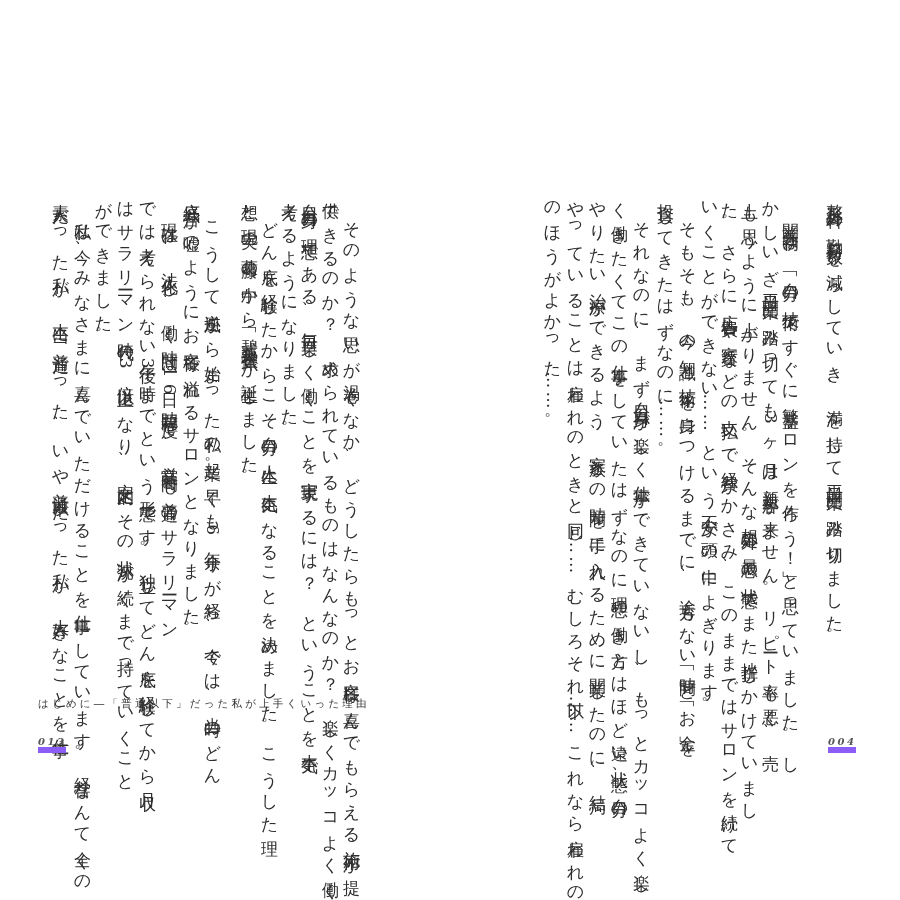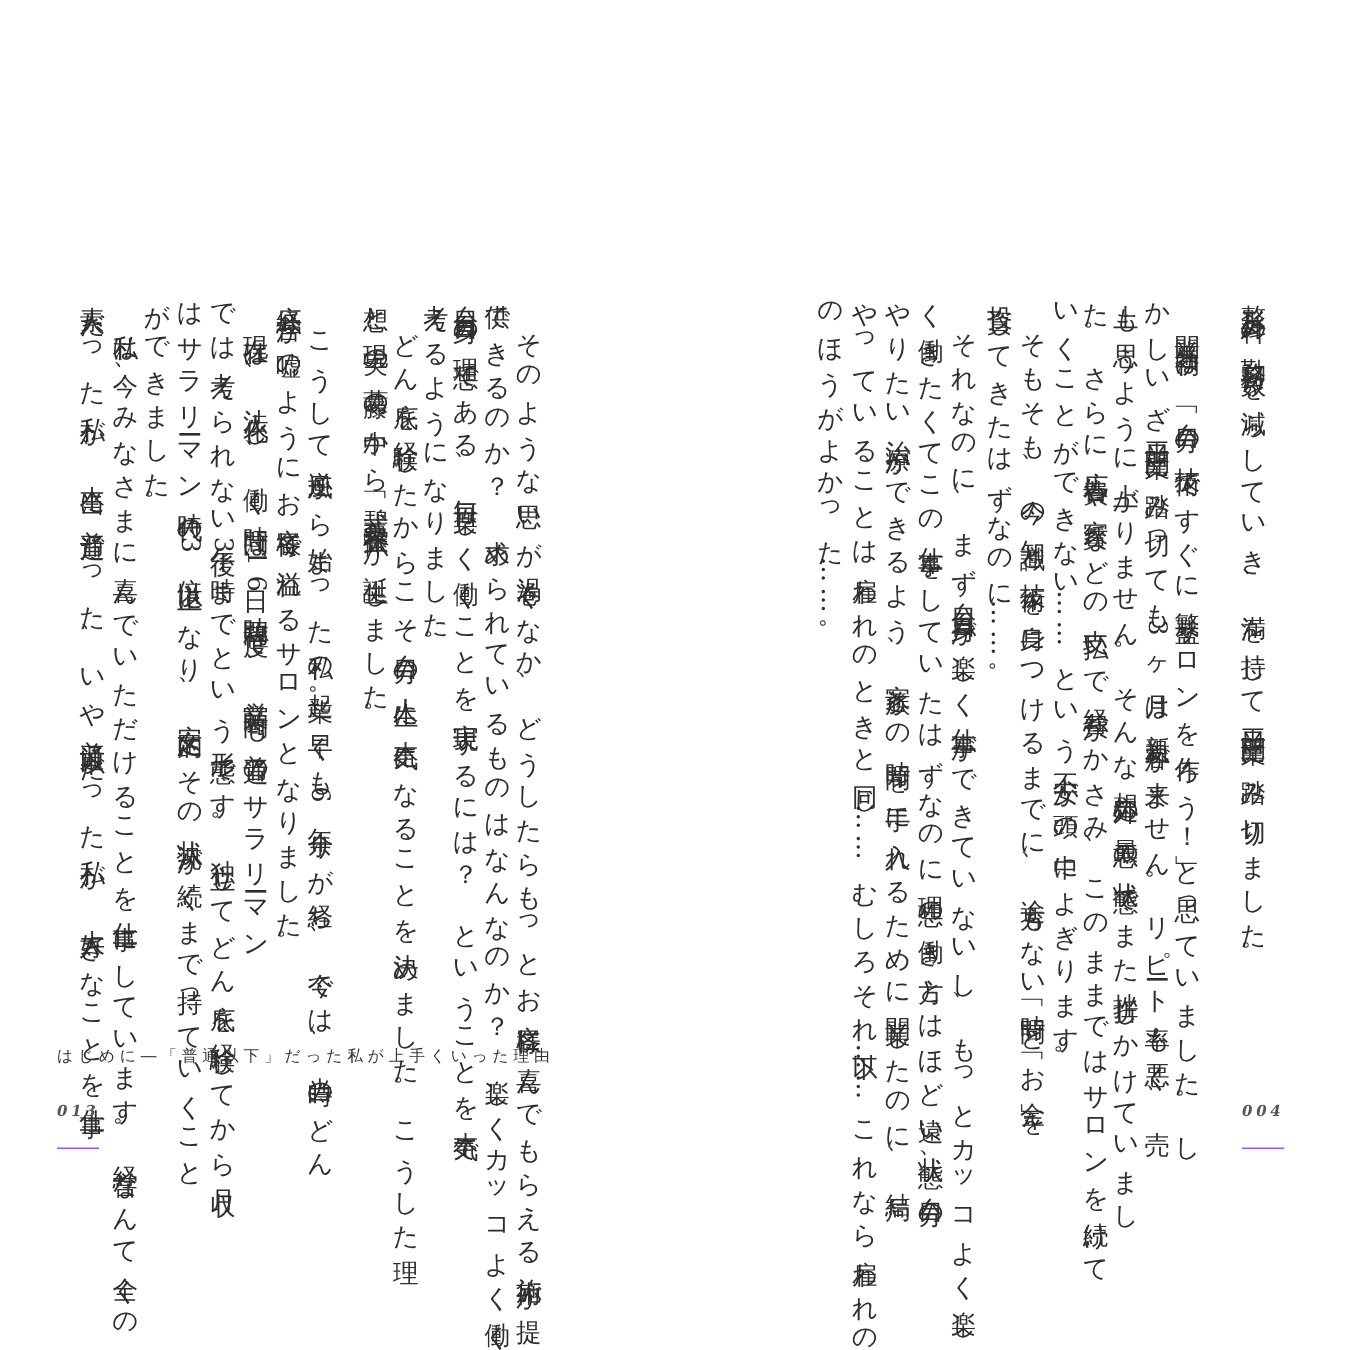--- a/index.html
+++ b/index.html
@@ -27,21 +27,21 @@
     position: absolute; left: 38px; top: 697px;
     font-family: "DejaVu Sans", "Liberation Sans", sans-serif;
     font-size: 10.5px; letter-spacing: 3.2px; color: #333;
     white-space: nowrap;
   }
   .folio {
     position: absolute; top: 736px;
     font-family: "DejaVu Serif", "Liberation Serif", serif;
     font-style: italic; font-weight: bold;
     font-size: 10px; letter-spacing: 2.5px; color: #555;
-    padding-bottom: 18px; border-bottom: 1px solid #8b5cf6;
+    padding-bottom: 0; border-bottom: 6px solid #8b5cf6;
   }
   .folio-left { left: 38px; }
   .folio-right { left: 828px; }
 </style>
 </head>
 <body>
 
 <div class="spread">
   <div class="page page-left" id="left-page">
       <div class="col indent" style="left: 352px;">そのような思いが渦巻くなか、どうしたらもっとお客様に喜んでもらえる施術が提</div>

